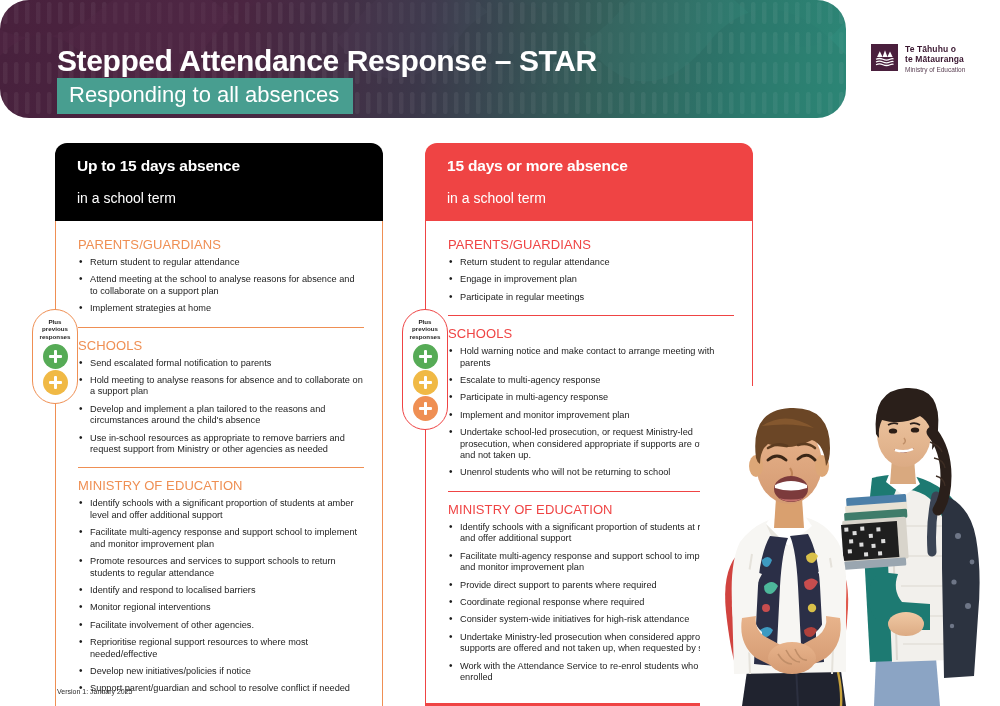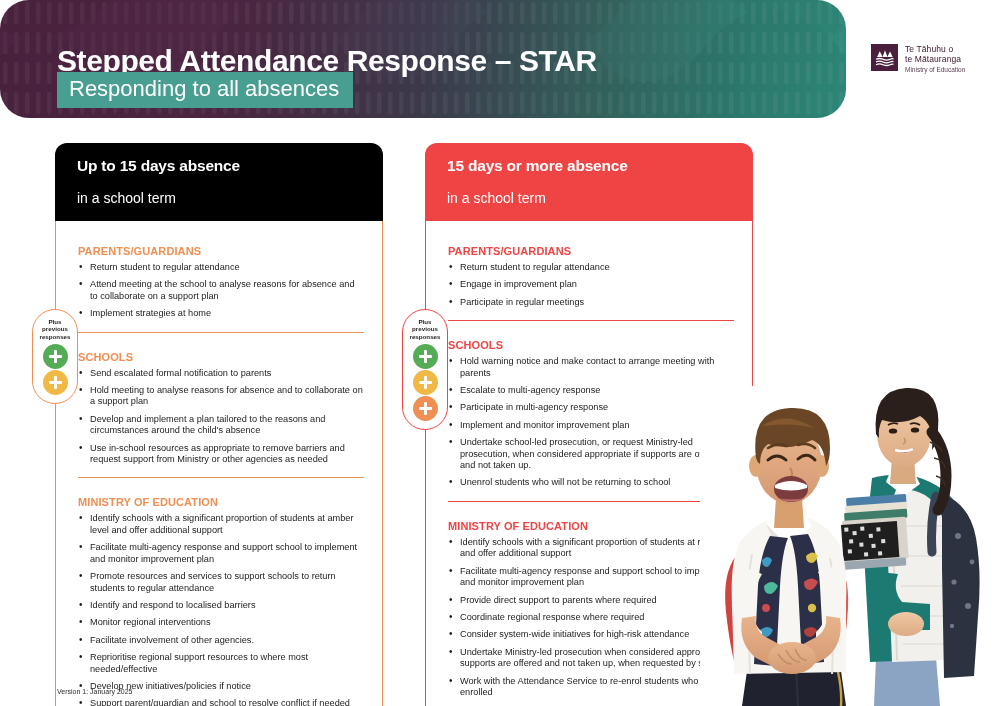--- a/index.html
+++ b/index.html
@@ -23,32 +23,32 @@
     position: absolute; inset: 0;
     opacity: .5;
   }
   .banner h1 {
     position: absolute; left: 57px; top: 44px;
     color: #fff; font-size: 30px; font-weight: 700; letter-spacing: -0.4px;
     white-space: nowrap;
   }
   .banner h1 .star { font-weight: 800; }
   .subtitle-chip {
-    position: absolute; left: 57px; top: 72px;
+    position: absolute; left: 57px; top: 78px;
     background: #489e90; color: #ffffff;
     font-size: 22px; font-weight: 400; letter-spacing: 0px;
     padding: 4px 14px 6px 12px;
     white-space: nowrap;
   }
 
   
   .logo-wrap { position: absolute; left: 871px; top: 44px; display: flex; align-items: flex-start; gap: 7px; }
   .logo-mark { width: 27px; height: 27px; background: #4a1f3d; position: relative; flex: none; }
   .logo-text { padding-top: 0px; }
-  .logo-line { color: #3a1730; font-size: 8.5px; font-weight: 400; line-height: 10px; letter-spacing: .1px; white-space: nowrap; }
+  .logo-line { color: #3a1730; font-size: 8.5px; font-weight: 700; line-height: 10px; letter-spacing: .1px; white-space: nowrap; }
   .logo-sub { color: #5d4356; font-size: 6.5px; font-weight: 400; line-height: 10px; margin-top: 1px; white-space: nowrap; }
 
   
   .card { position: absolute; top: 143px; background: #fff; }
   .card-left  { left: 55px;  width: 328px; }
   .card-right { left: 425px; width: 328px; }
 
   .card-head {
     border-top-left-radius: 12px; border-top-right-radius: 12px;
     padding: 14px 20px 14px 22px; color: #fff;
@@ -61,21 +61,21 @@
   .card-body {
     position: relative; padding: 16px 18px 8px 22px;
     min-height: 453px;
     border-left: 1.6px solid #ef8f53; border-right: 1.6px solid #ef8f53;
   }
   .card-right .card-body { border-left-color: #ef4444; border-right-color: #ef4444; }
 
   .sec { margin-bottom: 12px; }
   .sec + .sec { padding-top: 10px; border-top: 1.2px solid #ef8f53; }
   .card-right .sec + .sec { border-top-color: #ef4444; }
-  .sec h3 { font-size: 11px; font-weight: 700; letter-spacing: .1px; margin-bottom: 5px; color: #ef8f53; margin-top: 8px; }
+  .sec h3 { font-size: 13px; font-weight: 400; letter-spacing: .1px; margin-bottom: 5px; color: #ef8f53; }
   .card-right .sec h3 { color: #ef4444; }
 
   ul.bullets { list-style: none; }
   ul.bullets li {
     position: relative; padding-left: 12px; margin-bottom: 6px;
     font-size: 9.2px; line-height: 11.4px; color: #1c1c1c; font-weight: 400;
   }
   ul.bullets li::before {
     content: "•"; position: absolute; left: 1px; top: -1px;
     color: #1c1c1c; font-size: 10px; line-height: 12px;

